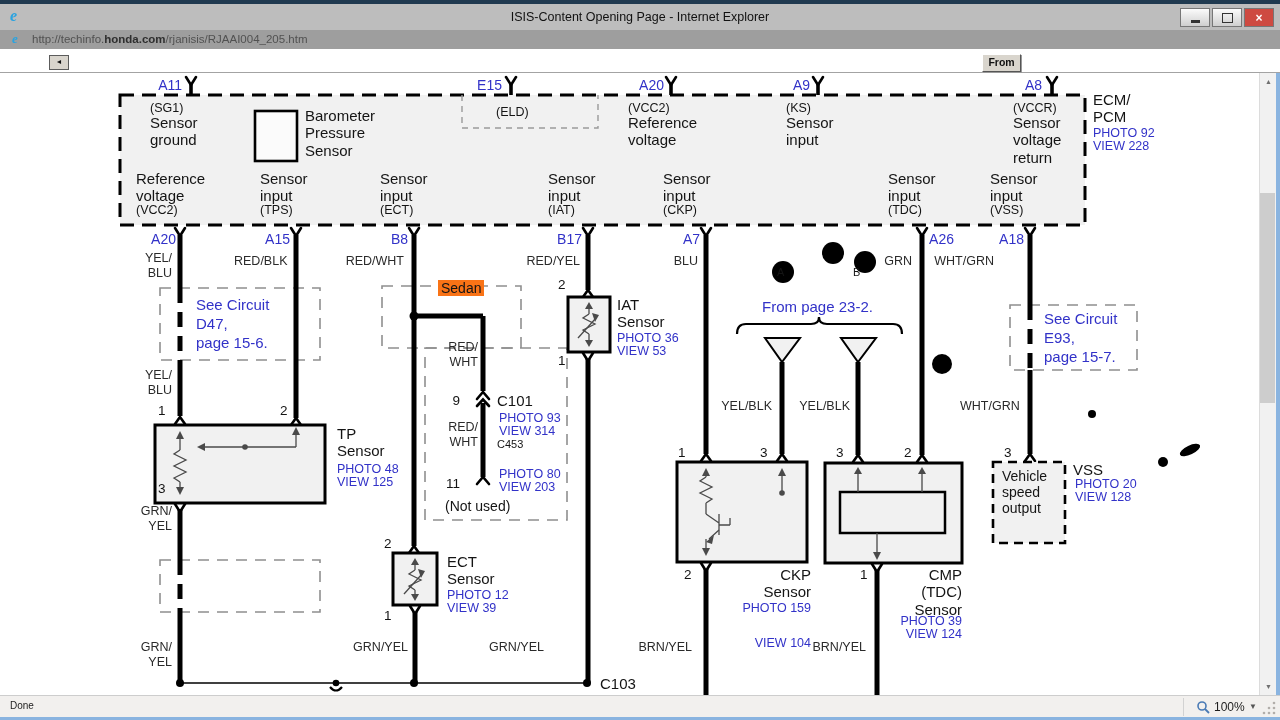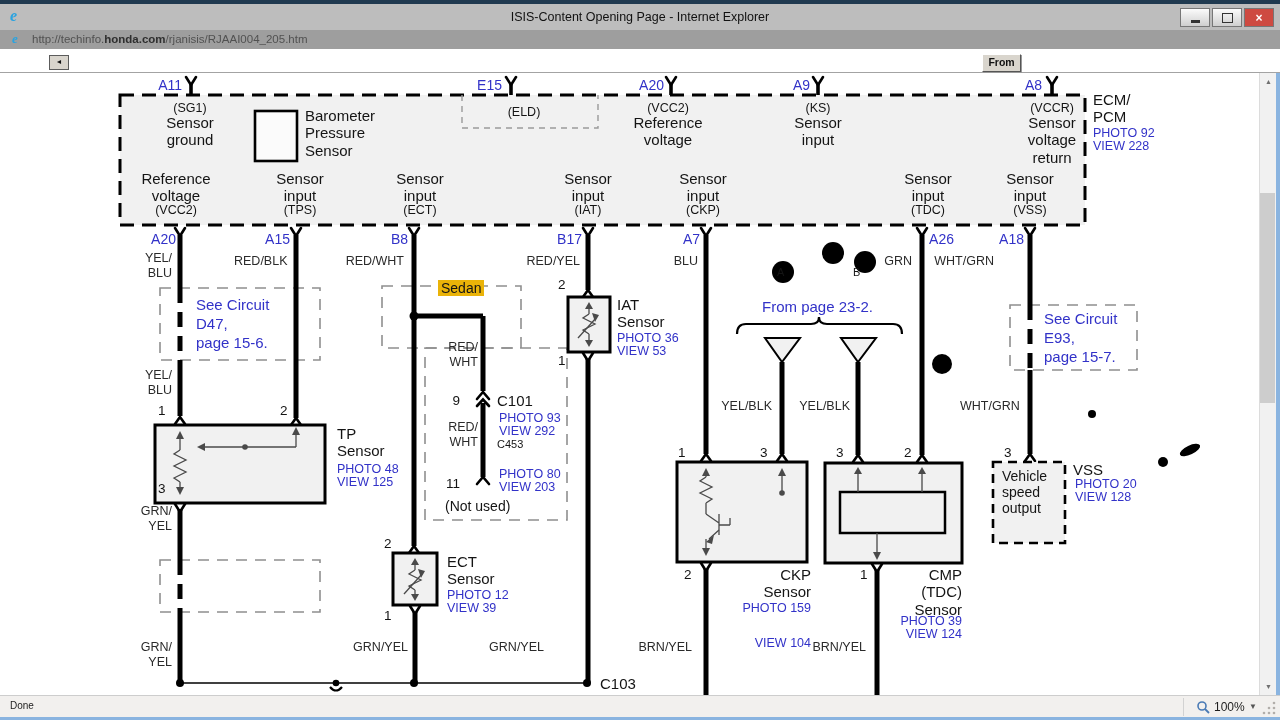--- a/index.html
+++ b/index.html
@@ -29,27 +29,27 @@
            border:1px solid #5c5c5c;font-size:7px;color:#111;text-align:center;line-height:12px;}
   .closebtn{position:absolute;left:982px;top:5px;width:37px;height:16px;background:#d9d5cd;
             border-top:1px solid #fff;border-left:1px solid #fff;border-right:1px solid #555;
             border-bottom:1px solid #555;box-shadow:1px 1px 0 #999;
             font-size:10.5px;font-weight:bold;color:#111;text-align:center;line-height:15px;}
   
   .content{position:absolute;left:0;top:73px;width:1259px;height:622px;background:#fff;}
   .dsvg{position:absolute;left:0;top:73px;}
   .lbl{position:absolute;font-size:14px;color:#141414;line-height:1.16;}
   .pre{white-space:pre-line;}
-  .ctr{text-align:center;}
+  .ctr{text-align:left;}
   .rt{text-align:right;}
   .blue{color:#3232c8;}
   .sm{font-size:12.5px;}
   .num{font-size:13.5px;}
   .wirelbl{font-size:12.5px;color:#2a2a2a;}
-  .sedan-lbl{background:#eab308;padding:0 3px;}
+  .sedan-lbl{background:#f97316;padding:0 3px;}
   
   .sb-track{position:absolute;left:1259px;top:73px;width:17px;height:622px;background:#f1f1f1;
             border-left:1px solid #dcdcdc;}
   .sb-btn{position:absolute;left:0;width:17px;height:17px;background:#f1f1f1;color:#6f6f6f;
           font-size:7px;text-align:center;line-height:17px;}
   .sb-thumb{position:absolute;left:1px;top:120px;width:15px;height:210px;background:#cdcdcd;}
   .right-edge{position:absolute;left:1276px;top:73px;width:4px;height:647px;background:#8ab4e0;}
   
   .statusbar{position:absolute;left:0;top:695px;width:1280px;height:22px;background:#f2f0ee;
              border-top:1px solid #cdcdcd;}
@@ -349,21 +349,21 @@
 page 15-6.</div>
   <div class="lbl blue pre" style="left:1044px;top:310px;font-size:15px;line-height:1.25">See Circuit
 E93,
 page 15-7.</div>
   <div class="lbl blue" style="left:762px;top:298px;font-size:15px">From page 23-2.</div>
 
   <div class="lbl sedan-lbl" style="left:438px;top:280px">Sedan</div>
   <div class="lbl num rt" style="left:446px;top:393px;width:14px">9</div>
   <div class="lbl" style="left:497px;top:392px;font-size:15px">C101</div>
   <div class="lbl blue sm" style="left:499px;top:411px">PHOTO 93</div>
-  <div class="lbl blue sm" style="left:499px;top:424px">VIEW 292</div>
+  <div class="lbl blue sm" style="left:499px;top:424px">VIEW 314</div>
   <div class="lbl" style="left:497px;top:438px;font-size:11px">C453</div>
   <div class="lbl blue sm" style="left:499px;top:467px">PHOTO 80</div>
   <div class="lbl blue sm" style="left:499px;top:480px">VIEW 203</div>
   <div class="lbl num rt" style="left:442px;top:476px;width:18px">11</div>
   <div class="lbl" style="left:445px;top:498px">(Not used)</div>
   <div class="lbl" style="left:600px;top:675px;font-size:15px">C103</div>
 
   <div class="lbl num" style="left:158px;top:403px">1</div>
   <div class="lbl num" style="left:280px;top:403px">2</div>
   <div class="lbl num" style="left:158px;top:481px">3</div>

